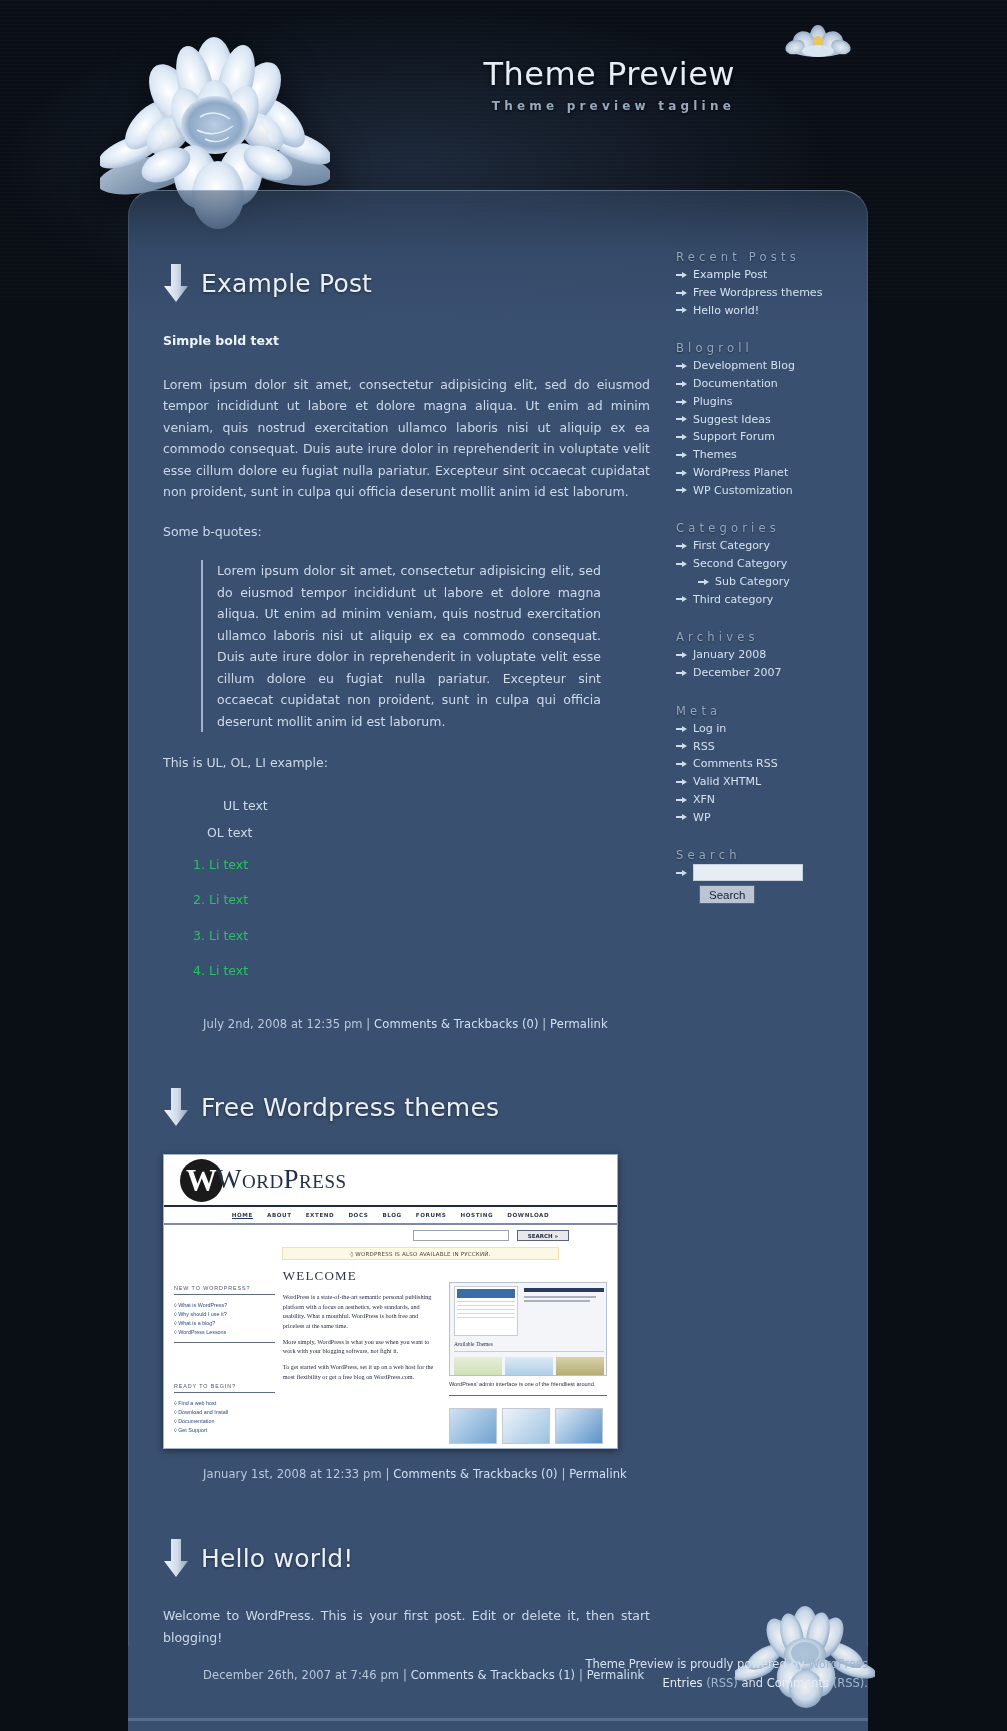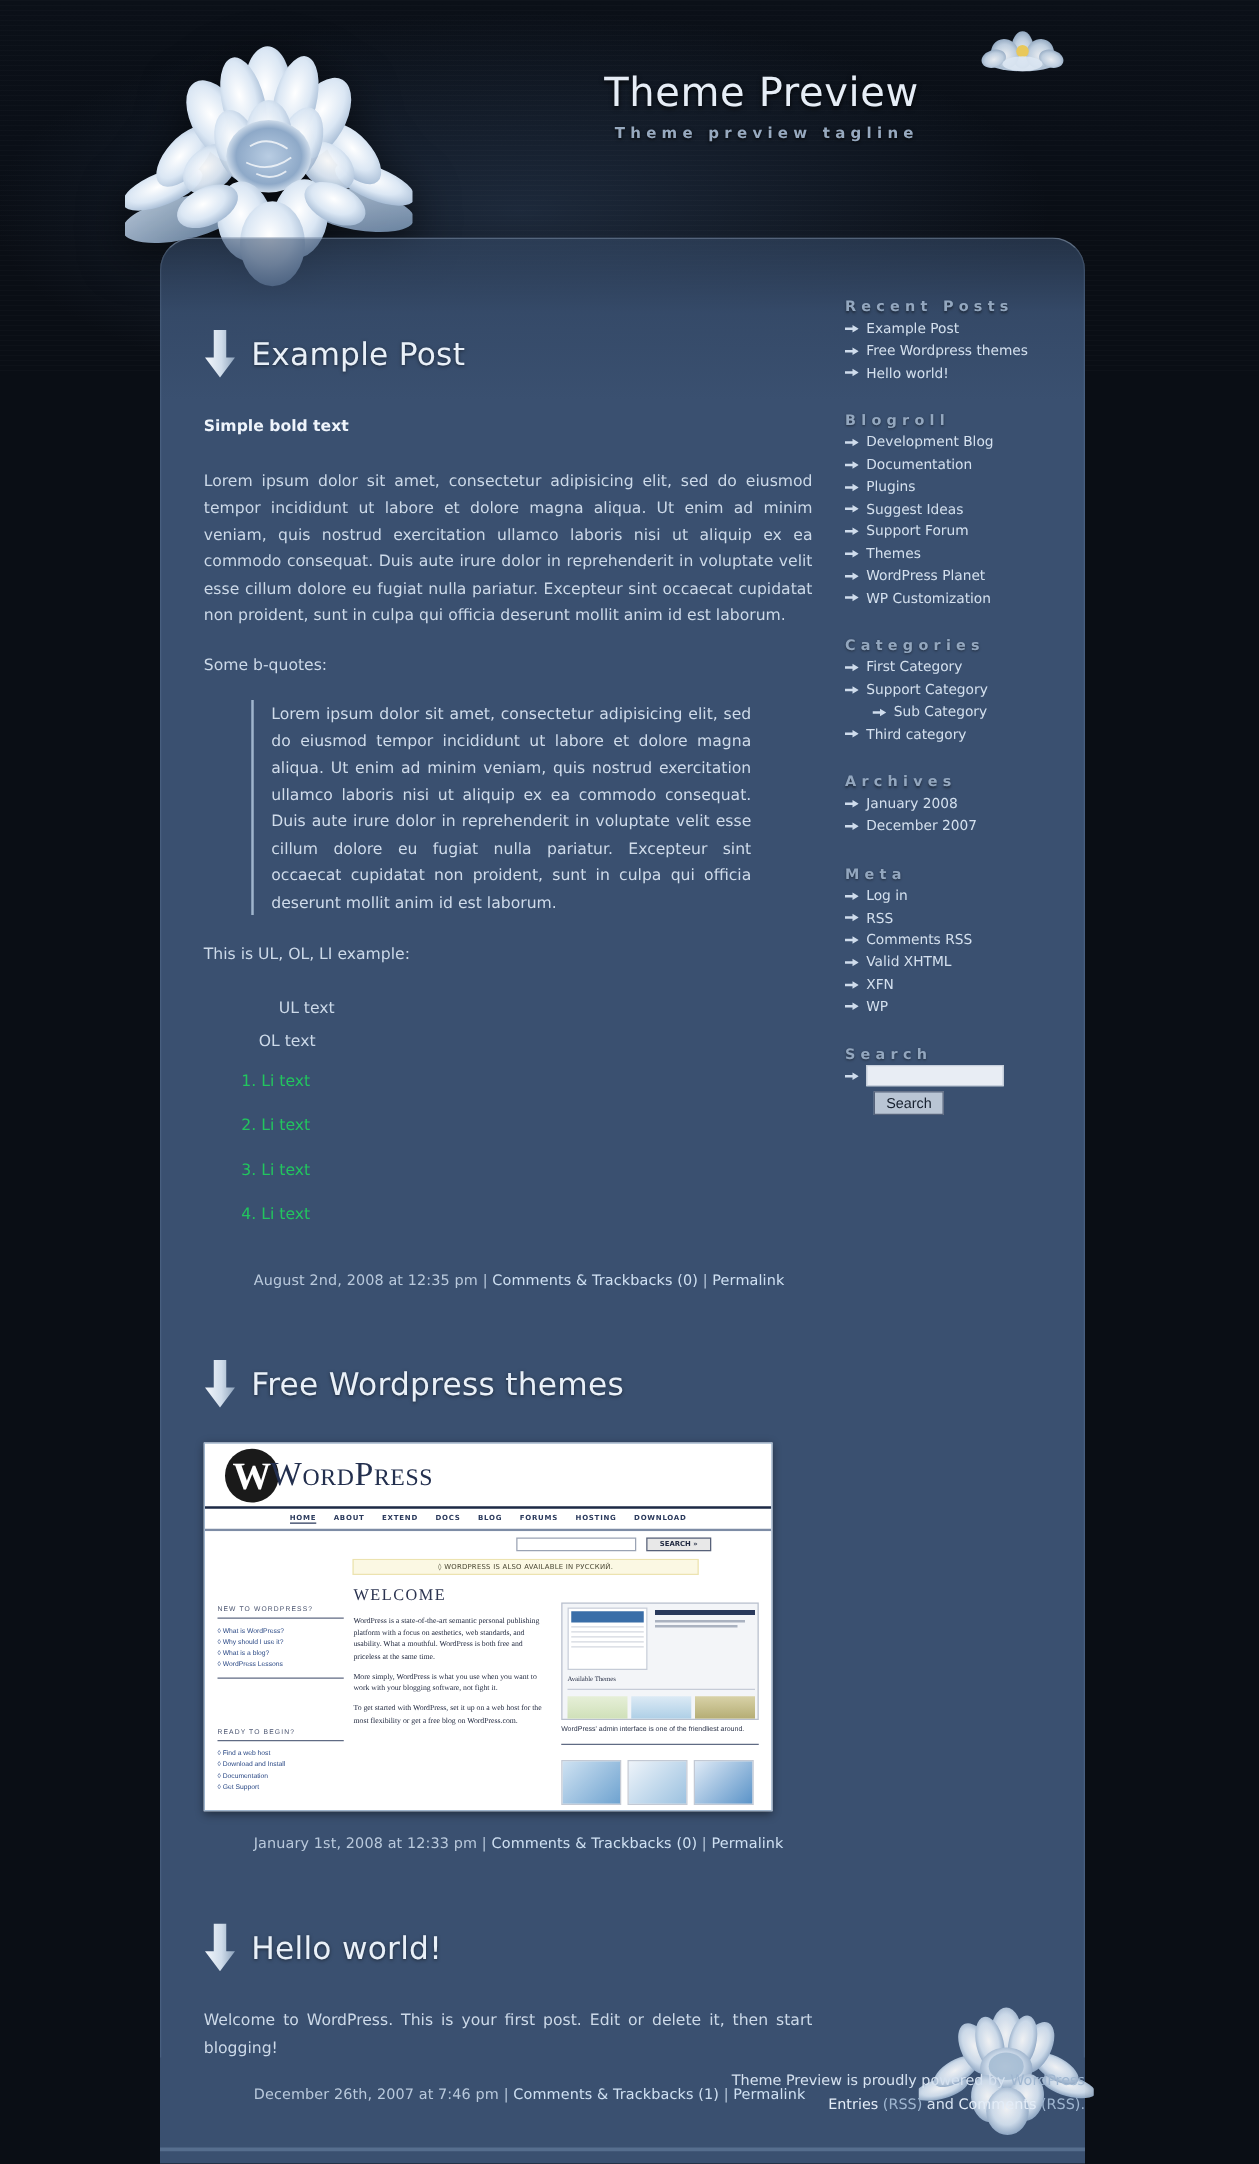--- a/index.html
+++ b/index.html
@@ -183,22 +183,22 @@
   .wp-rule { border-top: 1px solid #606b84; margin: 6px 0; }
   .wp-admin-shot { width: 158px; height: 94px; border: 1px solid #b9c0cd; background: #f3f5f8; position: relative; overflow:hidden;}
   .wp-cap { font-size: 5.6px; color: #2a3248; line-height: 1.5; margin-top: 4px; font-family:"Liberation Sans",sans-serif;}
   .wp-thumbs { display: flex; gap: 5px; margin-top: 12px; }
   .wp-thumb { width: 48px; height: 36px; border: 1px solid #c3c9d4; background:#fff; overflow:hidden;}
 
   
   .sidebar { position: absolute; left: 676px; top: 238px; width: 180px; }
   .sb-block { margin-bottom: 22px; }
   .sb-title {
-    color: #93a7bf; font-size: 11.5px; font-weight: bold;
-    letter-spacing: 4.2px; margin: 0 0 2px 0;
+    color: #93a7bf; font-size: 11.5px; font-weight: normal;
+    letter-spacing: 4.2px; margin: 12px 0 2px 0;
     text-shadow: 0 1px 2px rgba(0,0,0,.45);
   }
   .sb-item {
     display: flex; align-items: center; gap: 6px;
     color: #d4e0ee; font-size: 11px; padding: 2px 0;
     line-height: 1.25;
   }
   .sb-item.indent { padding-left: 22px; }
   .arrow-s { width: 11px; height: 8px; flex: 0 0 11px; }
   .search-row { display: flex; align-items: center; gap: 6px; margin-top: 2px; }
@@ -345,21 +345,21 @@
         <li>UL text</li>
       </ul>
       <div class="ol-text">OL text</div>
       <ol class="demo-ol">
         <li>Li text</li>
         <li>Li text</li>
         <li>Li text</li>
         <li>Li text</li>
       </ol>
       <div class="post-meta">
-        <span>August 2nd, 2008 at 12:35 pm</span>
+        <span>July 2nd, 2008 at 12:35 pm</span>
         <span>|</span>
         <a href="#">Comments &amp; Trackbacks (0)</a>
         <span>|</span>
         <a href="#">Permalink</a>
       </div>
     </div>
   </div>
 
   <div class="post" style="margin-top:52px">
     <div class="post-title-row">
@@ -556,21 +556,21 @@
     <div class="sb-item">
       <svg class="arrow-s" viewBox="0 0 11 8">
           <path d="M0 3h6V1l5 3-5 3V5H0z" fill="#cfdcec"></path>
         </svg>
       <span>First Category</span>
     </div>
     <div class="sb-item">
       <svg class="arrow-s" viewBox="0 0 11 8">
           <path d="M0 3h6V1l5 3-5 3V5H0z" fill="#cfdcec"></path>
         </svg>
-      <span>Support Category</span>
+      <span>Second Category</span>
     </div>
     <div class="sb-item indent">
       <svg class="arrow-s" viewBox="0 0 11 8">
           <path d="M0 3h6V1l5 3-5 3V5H0z" fill="#cfdcec"></path>
         </svg>
       <span>Sub Category</span>
     </div>
     <div class="sb-item">
       <svg class="arrow-s" viewBox="0 0 11 8">
           <path d="M0 3h6V1l5 3-5 3V5H0z" fill="#cfdcec"></path>

